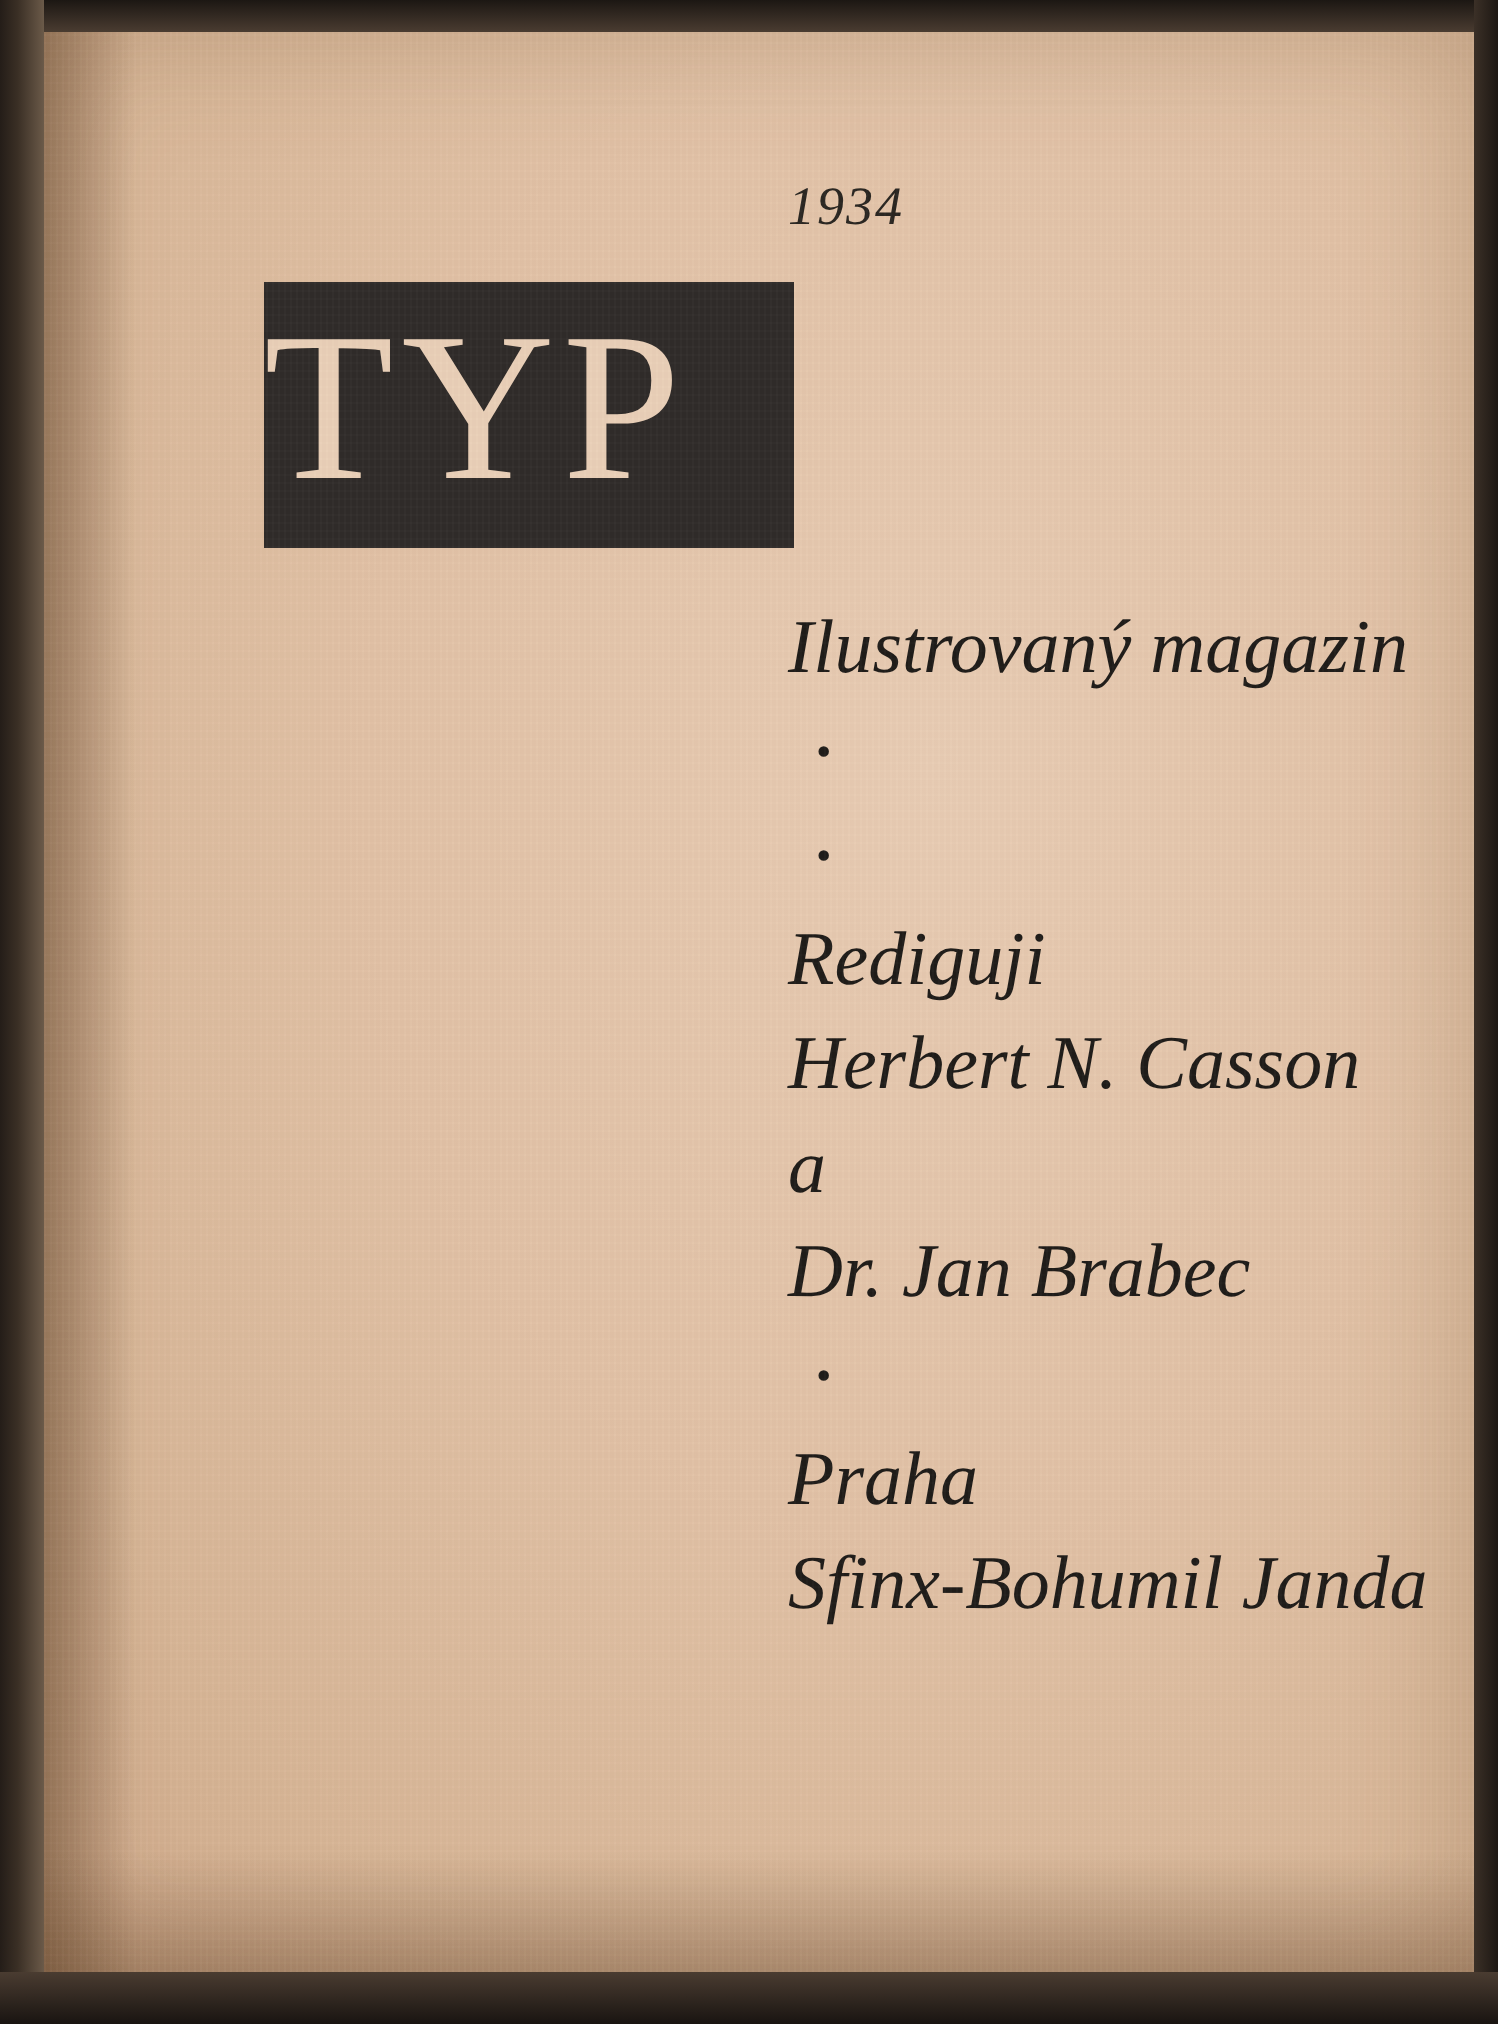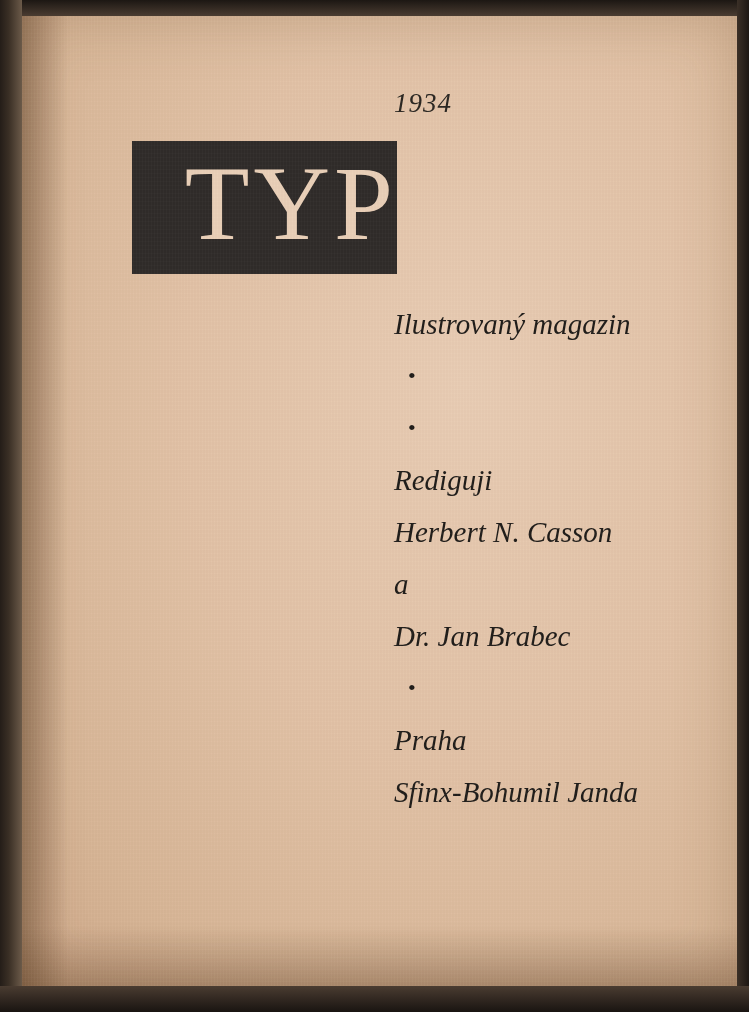--- a/index.html
+++ b/index.html
@@ -102,42 +102,42 @@
 
   .logo-block {
     position: absolute;
     left: 110px;
     top: 125px;
     width: 265px;
     height: 133px;
     background: #302c2a;
     display: flex;
     align-items: center;
-    justify-content: flex-end;
+    justify-content: flex-start;
   }
   .logo-text {
     font-family: "Liberation Serif", serif;
     font-size: 106px;
     line-height: 1;
     color: #ead0b8;
     letter-spacing: 4px;
     font-weight: normal;
     transform: translateY(-4px);
   }
 
   .lines {
     position: absolute;
     left: 372px;
     top: 282px;
     width: 330px;
   }
   .line {
     font-style: italic;
     color: #201d1a;
-    font-size: 29px;
+    font-size: 38px;
     line-height: 52px;
     white-space: nowrap;
   }
   .bullet {
     font-style: normal;
     font-size: 22px;
     line-height: 52px;
     color: #201d1a;
     padding-left: 14px;
   }

